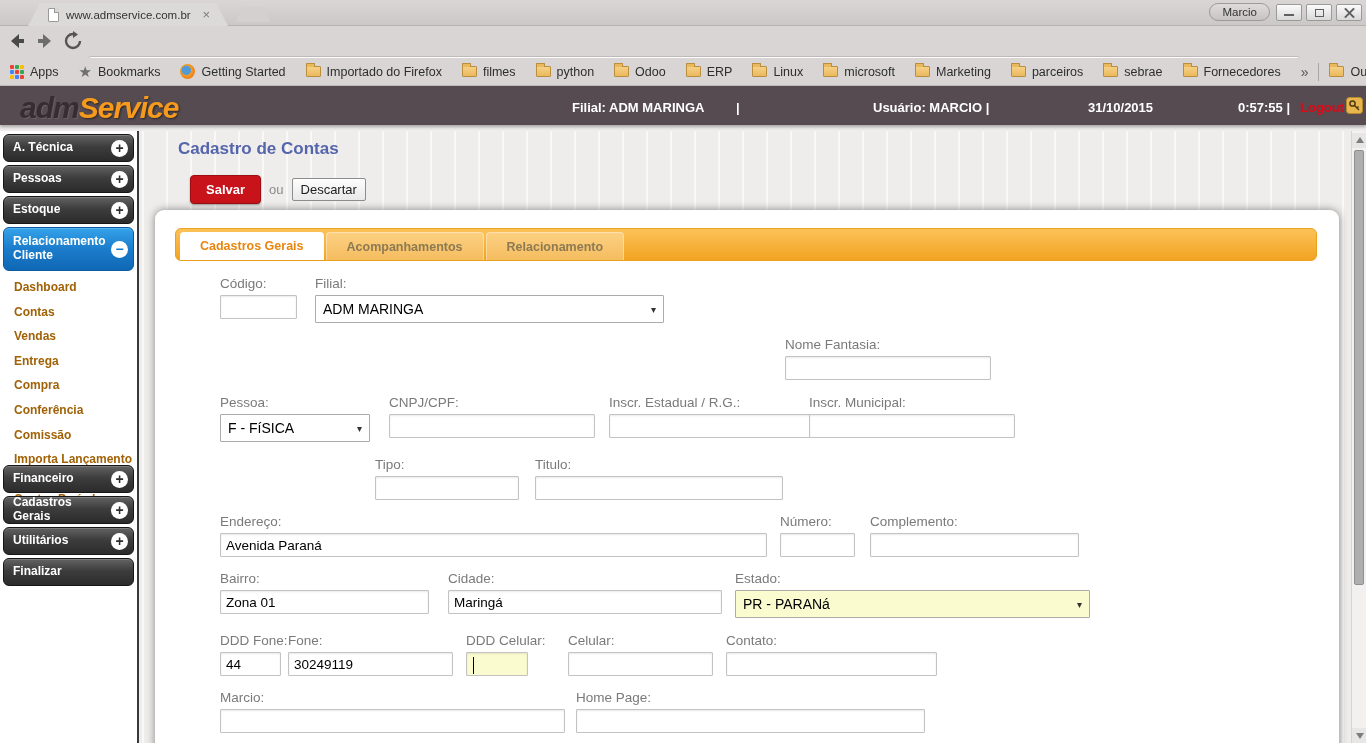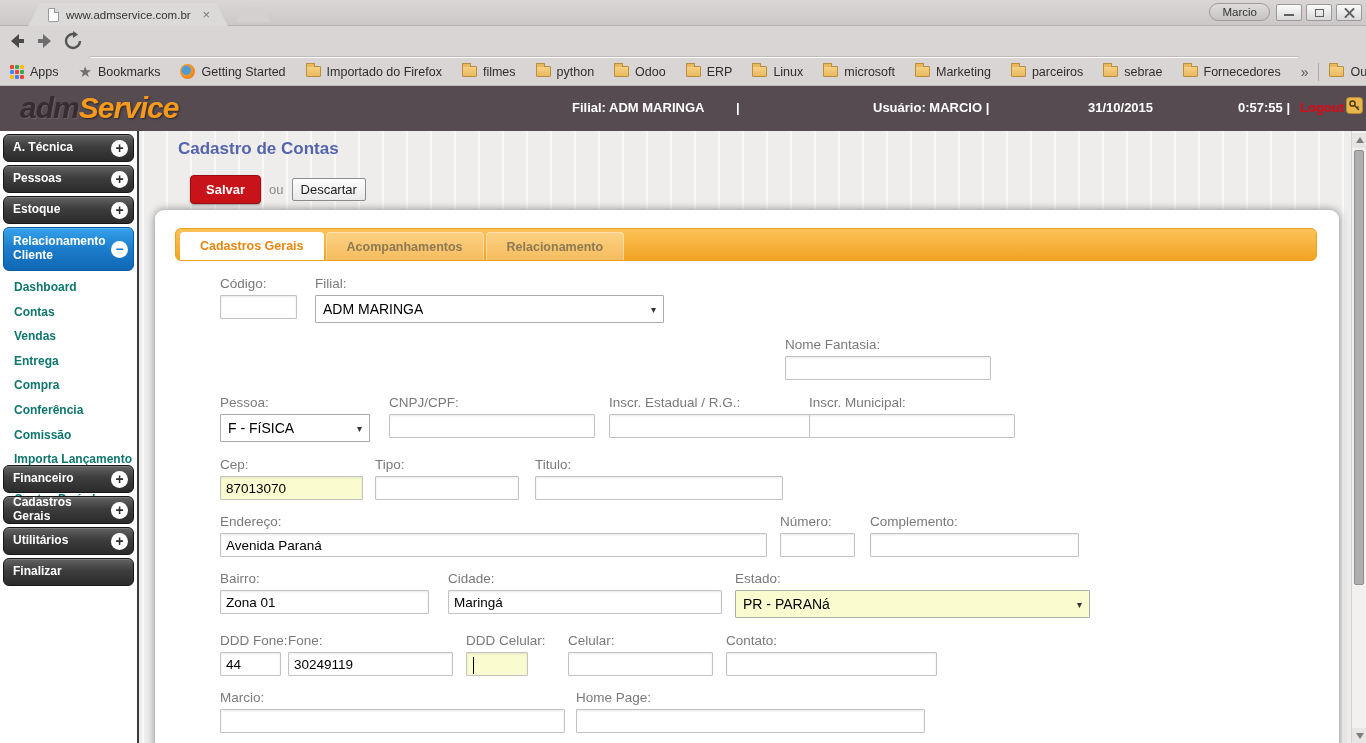--- a/index.html
+++ b/index.html
@@ -56,21 +56,21 @@
     border:1px solid #b98f3e; border-radius:1px; position:relative; flex:none; }
   .folder::before { content:""; position:absolute; left:-1px; top:-4px; width:7px; height:3px;
     background:#eab95e; border:1px solid #b98f3e; border-bottom:none; border-radius:1px 1px 0 0; }
   .apps-grid { display:grid; grid-template-columns:repeat(3,4px); grid-gap:1px; flex:none; }
   .apps-grid i { width:4px; height:4px; border-radius:1px; }
   .ff-icon { width:15px; height:15px; border-radius:50%; flex:none;
     background:radial-gradient(circle at 42% 42%, #4f9bd8 0 34%, #f59a23 42%, #e3641b 100%); }
   .key-icon,.pencil-icon { flex:none; }
 
   
-  .appheader { position:absolute; left:0; top:86px; width:1366px; height:45px; background:#564b51;
+  .appheader { position:absolute; left:0; top:86px; width:1366px; height:39px; background:#564b51;
     box-shadow:0 2px 3px rgba(0,0,0,.3); }
   .logo { position:absolute; left:20px; top:5px; font-size:30px; font-style:italic; font-weight:bold; letter-spacing:-1px; }
   .logo .adm { color:#362c31; text-shadow:1px 1px 1px rgba(255,255,255,.12); }
   .logo .svc { color:#f59a1d; text-shadow:1px 1px 2px rgba(0,0,0,.5); }
   .hitem { position:absolute; top:14px; color:#ffffff; font-size:13px; font-weight:bold; white-space:nowrap; }
   .logout { color:#e30613; }
   .logout-ic { position:absolute; top:11px; }
 
   
   .content-bg { position:absolute; left:0; top:131px; width:1351px; height:612px;
@@ -83,21 +83,21 @@
     background:linear-gradient(#636363,#3d3d3d 45%,#2b2b2b); border:1px solid #161616;
     display:flex; align-items:center; justify-content:space-between; padding:0 5px 0 9px;
     color:#fff; font-size:12px; font-weight:bold; box-shadow:inset 0 1px 0 rgba(255,255,255,.18); }
   .acc.tall { height:44px; }
   .acc.active { background:linear-gradient(#35a3ea,#1b7ccb 50%,#1068b4); border-color:#0b5ba2; }
   .acc-toggle { width:17px; height:17px; border-radius:50%; background:#fff; color:#2d2d2d;
     font-size:14px; font-weight:bold; line-height:16px; text-align:center; flex:none; }
   .acc.active .acc-toggle { color:#1878c8; }
   .acc-label { line-height:1.15; }
   .submenu { position:absolute; left:0; top:145px; width:137px; }
-  .smi { padding:4px 4px 5px 14px; font-size:12px; font-weight:bold; color:#0f766e; line-height:1.3; }
+  .smi { padding:4px 4px 5px 14px; font-size:12px; font-weight:bold; color:#a16207; line-height:1.3; }
 
   
   .page-title { position:absolute; left:178px; top:139px; font-size:17px; font-weight:bold; color:#5565ab; }
   .actions { position:absolute; left:190px; top:175px; display:flex; align-items:center; gap:8px; }
   .btn-save { background:#c8131a; color:#fff; font-size:13px; font-weight:bold; border:1px solid #9e0d12;
     border-radius:4px; padding:6px 15px; box-shadow:0 1px 2px rgba(0,0,0,.35); }
   .or { font-size:13px; color:#8a8a8a; }
   .btn-discard { background:linear-gradient(#fdfdfd,#e9e9e9); color:#1c1c1c; font-size:13px;
     border:1px solid #8d8d8d; border-radius:2px; padding:3px 8px; }
 
@@ -385,24 +385,20 @@
     </div>
     <div class="field" style="left:429px;top:185px">
       <label>Inscr. Estadual / R.G.:</label>
       <input class="ipt" style="width: 206px;" value="">
     </div>
     <div class="field" style="left:629px;top:185px">
       <label>Inscr. Municipal:</label>
       <input class="ipt" style="width: 206px;" value="">
     </div>
 
-    <div class="field" style="left:40px;top:247px">
-      <label>Cep:</label>
-      <input class="ipt yellow" style="width: 143px;" value="87013070">
-    </div>
     <div class="field" style="left:195px;top:247px">
       <label>Tipo:</label>
       <input class="ipt" style="width: 144px;" value="">
     </div>
     <div class="field" style="left:355px;top:247px">
       <label>Titulo:</label>
       <input class="ipt" style="width: 248px;" value="">
     </div>
 
     <div class="field" style="left:40px;top:304px">

